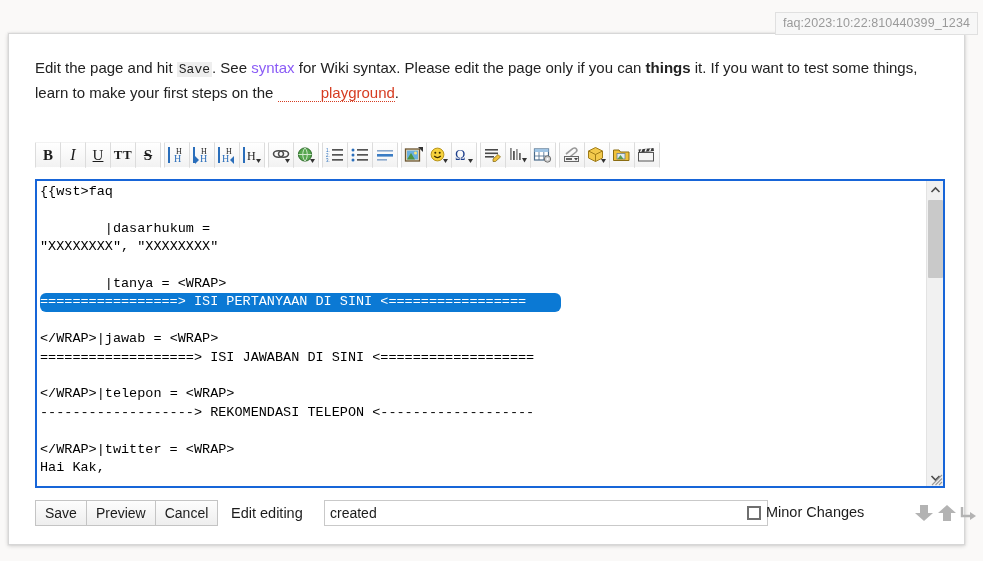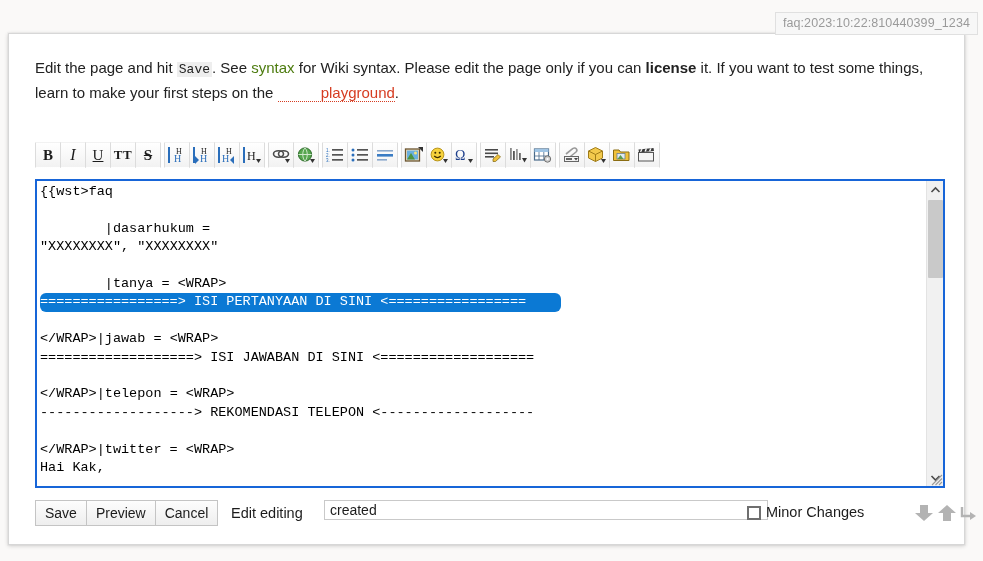--- a/index.html
+++ b/index.html
@@ -50,21 +50,21 @@
     font-size: 15px;
     line-height: 23px;
     color: #222;
   }
   .intro .mono-inline {
     font-family: "Liberation Mono", monospace;
     font-size: 13px;
     background: #eeeeee;
     padding: 0 2px;
   }
-  .lnk-exists { color: #4d7c0f; text-decoration: none; }
+  .lnk-exists { color: #8b5cf6; text-decoration: none; }
   .lnk-missing {
     color: #d63c21;
     text-decoration: none;
     border-bottom: 1px dotted #d63c21;
     padding-left: 43px;
   }
   .bold { font-weight: bold; }
 
   
   .toolbar {
@@ -185,21 +185,21 @@
   }
   .summary-label {
     position: absolute;
     left: 196px; top: 5px;
     font-size: 14.5px;
     color: #1c1c1c;
   }
   .summary-input {
     position: absolute;
     left: 289px; top: 0px;
-    width: 444px; height: 20px;
+    width: 444px; height: 26px;
     border: 1px solid #c9c9c9;
     background: #fff;
     font-size: 14px;
     font-family: "Liberation Sans", sans-serif;
     padding: 0 5px;
     box-sizing: border-box;
     color: #1c1c1c;
   }
   .minor-box {
     position: absolute;
@@ -242,21 +242,21 @@
 </head>
 <body>
 
 <div id="root">
 
   <div class="pageid-badge">faq:2023:10:22:810440399_1234</div>
 
   <div class="card">
 
     <div class="intro">
-      <span>Edit the page and hit </span><span class="mono-inline">Save</span><span>. See </span><a href="#" class="lnk-exists">syntax</a><span> for Wiki syntax. Please edit the page only if you can </span><span class="bold">license</span><span> it. If you want to test some things, learn to make your first steps on the </span><a href="#" class="lnk-missing">playground</a><span>.</span>
+      <span>Edit the page and hit </span><span class="mono-inline">Save</span><span>. See </span><a href="#" class="lnk-exists">syntax</a><span> for Wiki syntax. Please edit the page only if you can </span><span class="bold">things</span><span> it. If you want to test some things, learn to make your first steps on the </span><a href="#" class="lnk-missing">playground</a><span>.</span>
     </div>
 
     <div class="toolbar">
 
       <div class="tbtn bold-i">B</div>
       <div class="tbtn ital-i">I</div>
       <div class="tbtn under-i">U</div>
       <div class="tbtn tt-i">TT</div>
       <div class="tbtn strike-i">S</div>
 

